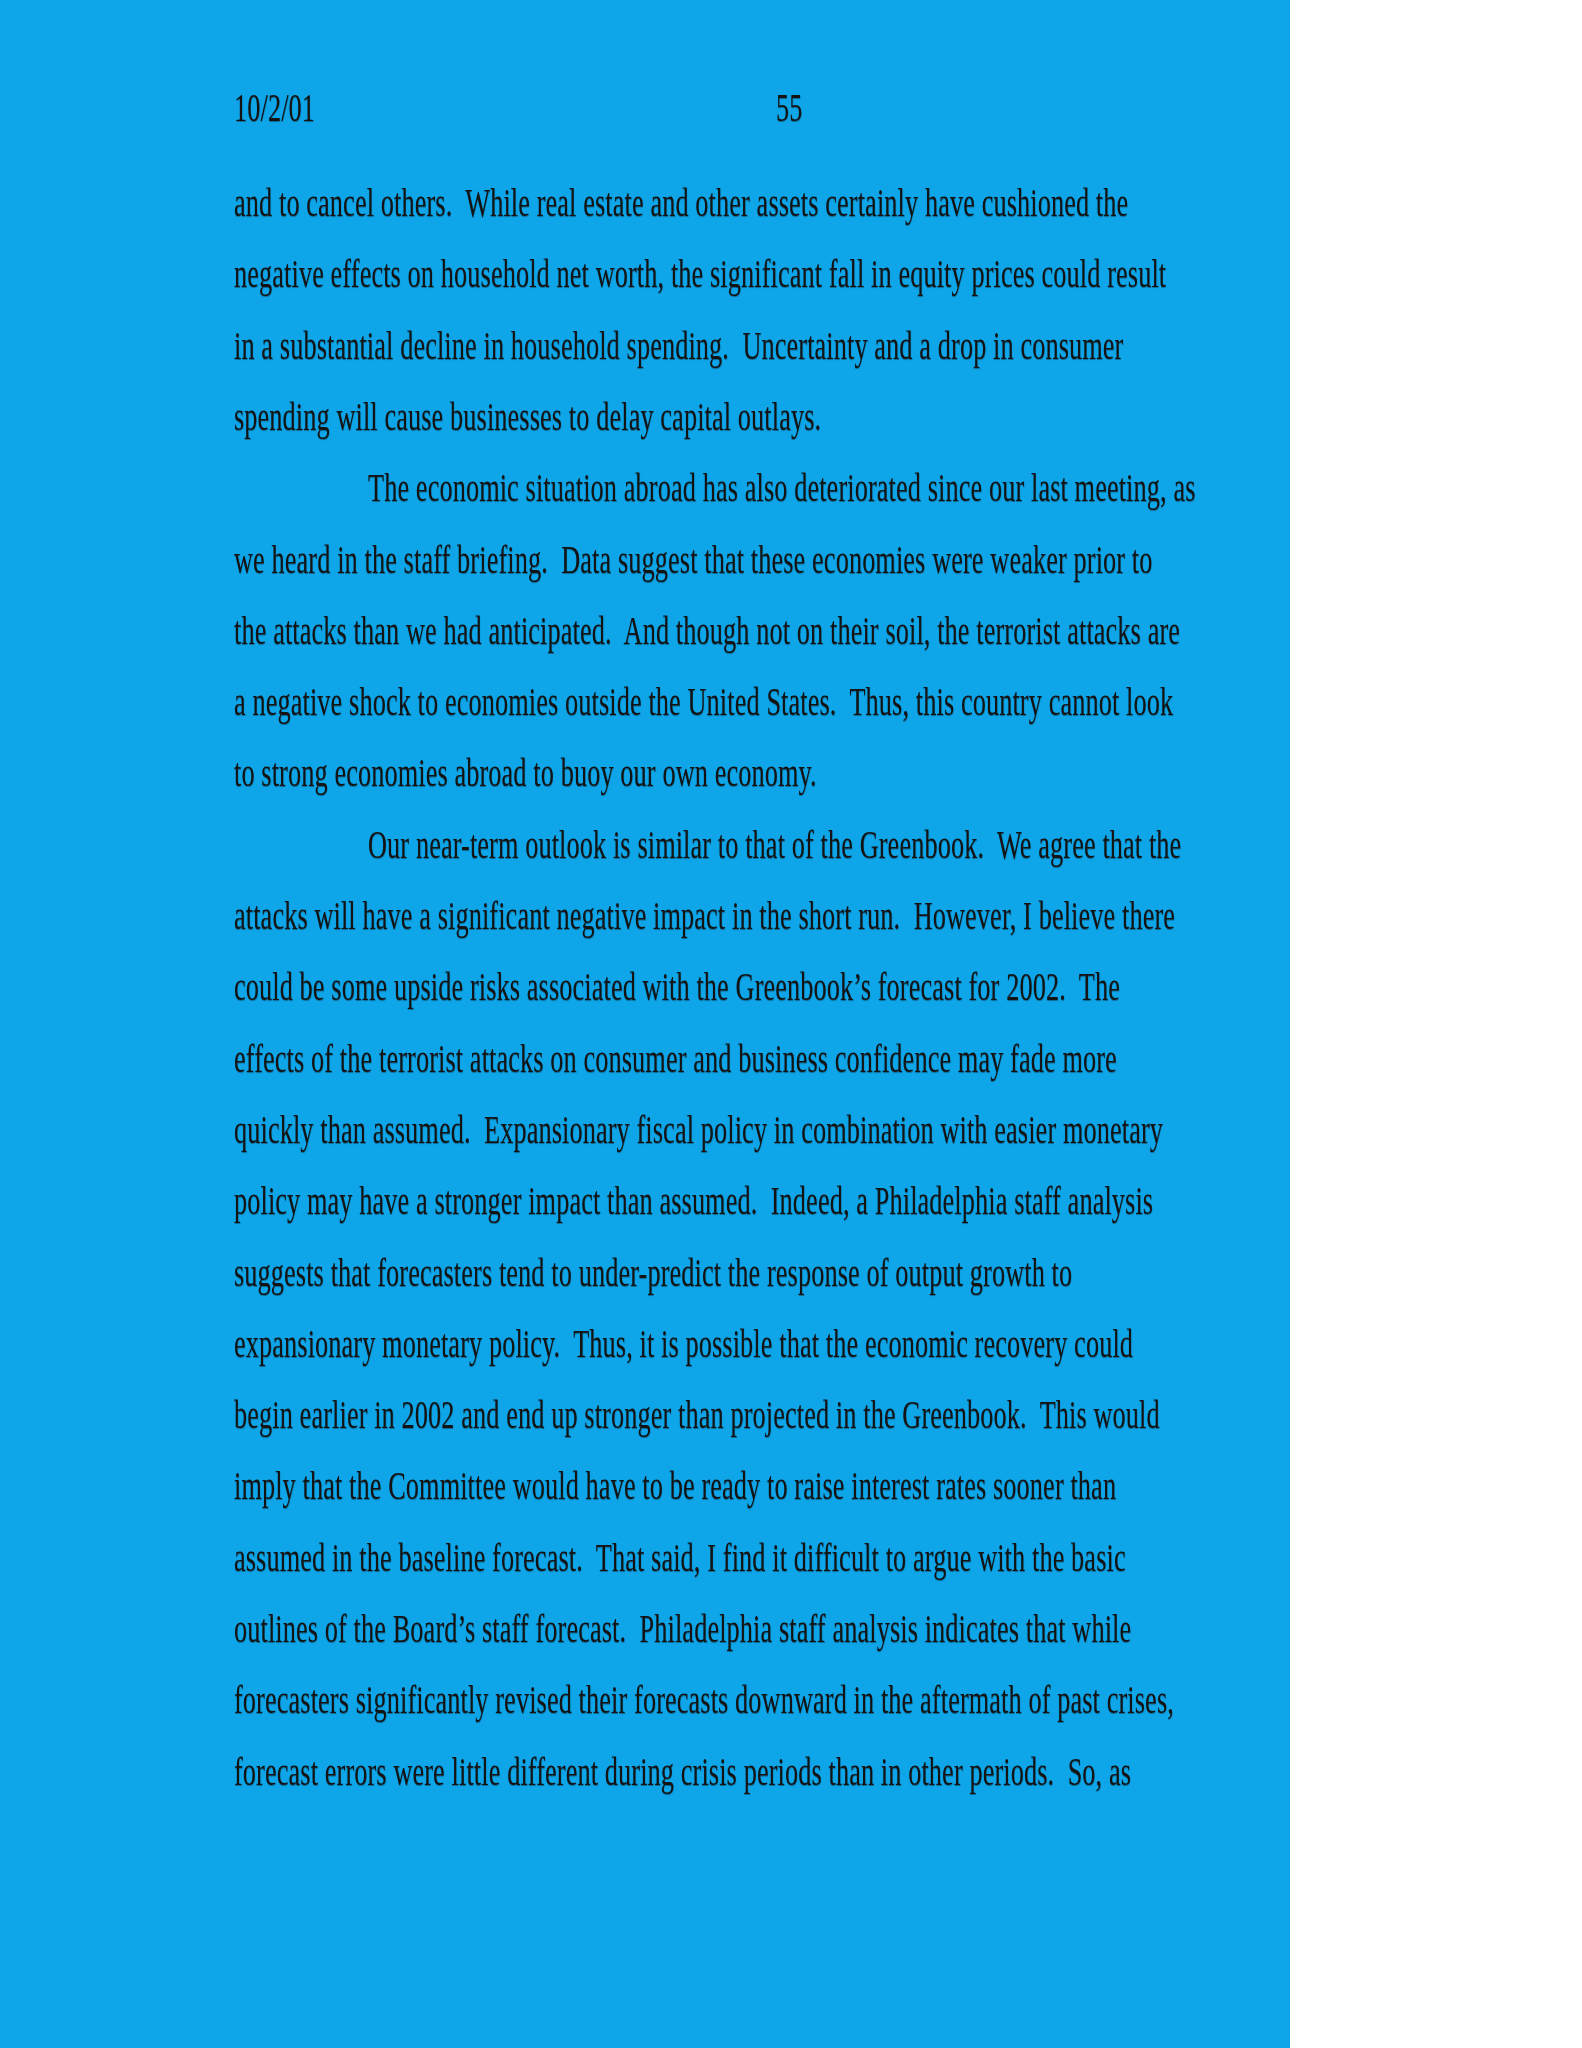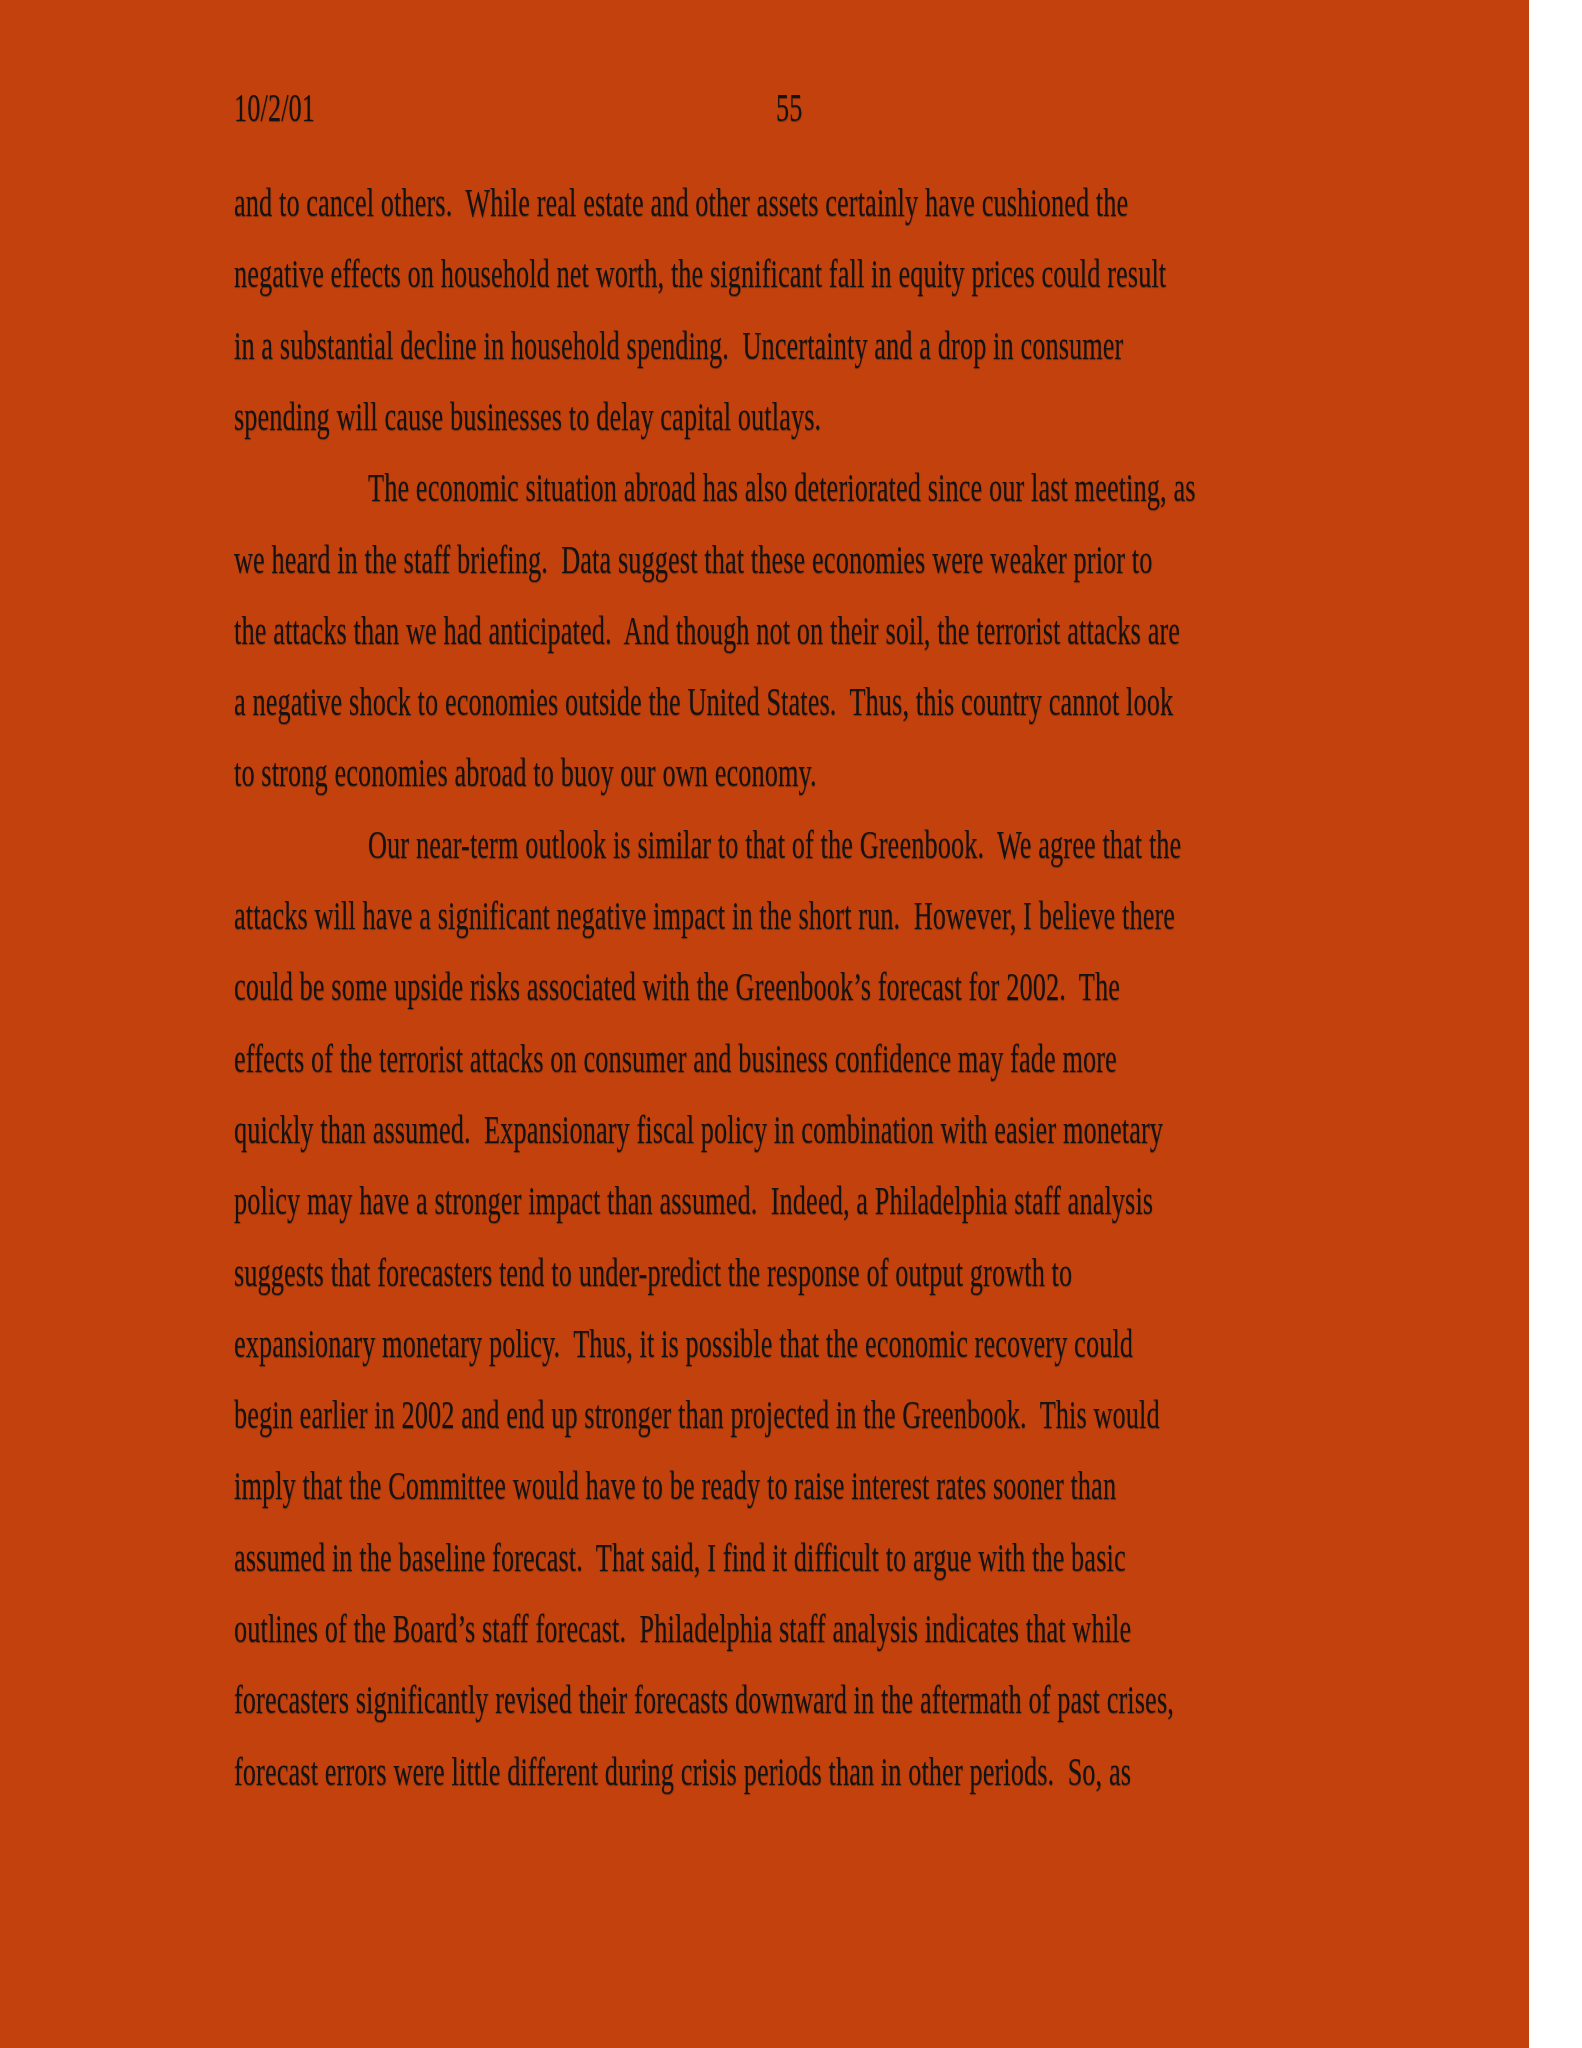--- a/index.html
+++ b/index.html
@@ -2,23 +2,23 @@
 <html><head>
 <meta charset="utf-8">
 <style>
   html, body {
     margin: 0;
     padding: 0;
     background: #ffffff;
   }
   .page {
     position: relative;
-    width: 1529px;
+    width: 1290px;
     height: 2048px;
-    background: #c2410c;
+    background: #0ea5e9;
     overflow: hidden;
     font-family: "Liberation Serif", "DejaVu Serif", serif;
     color: #131313;
   }
   .scan-text {
     position: absolute;
     font-size: 41px;
     line-height: 41px;
     white-space: pre;
     transform: scaleX(0.64);

